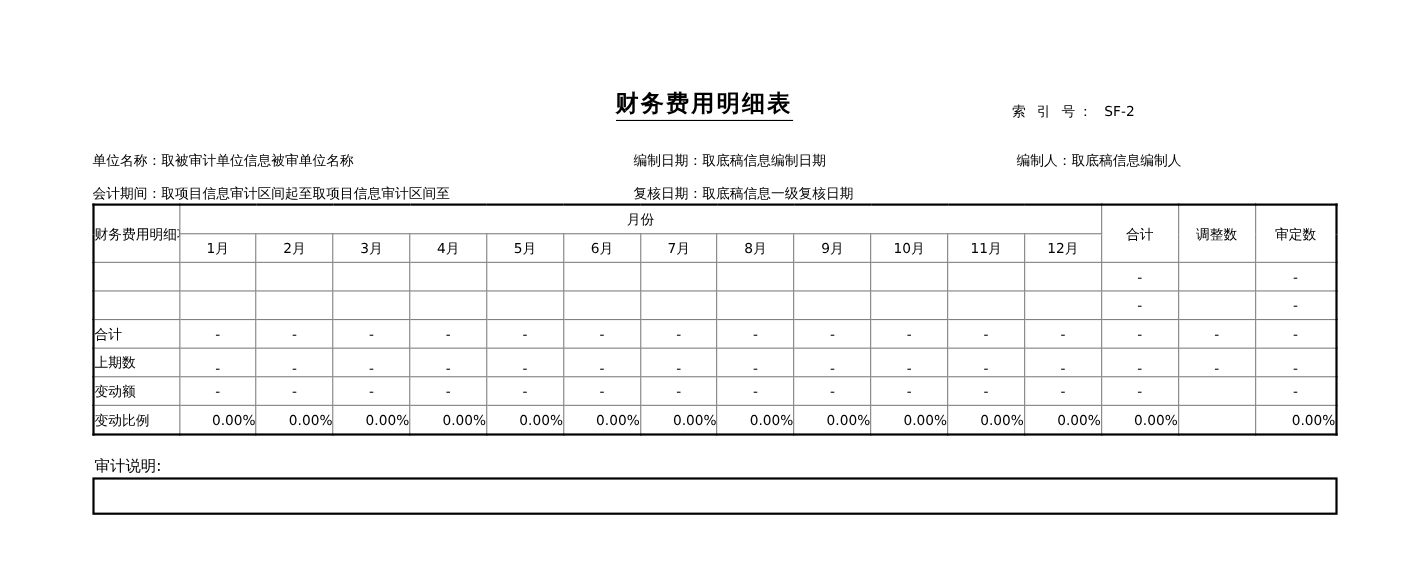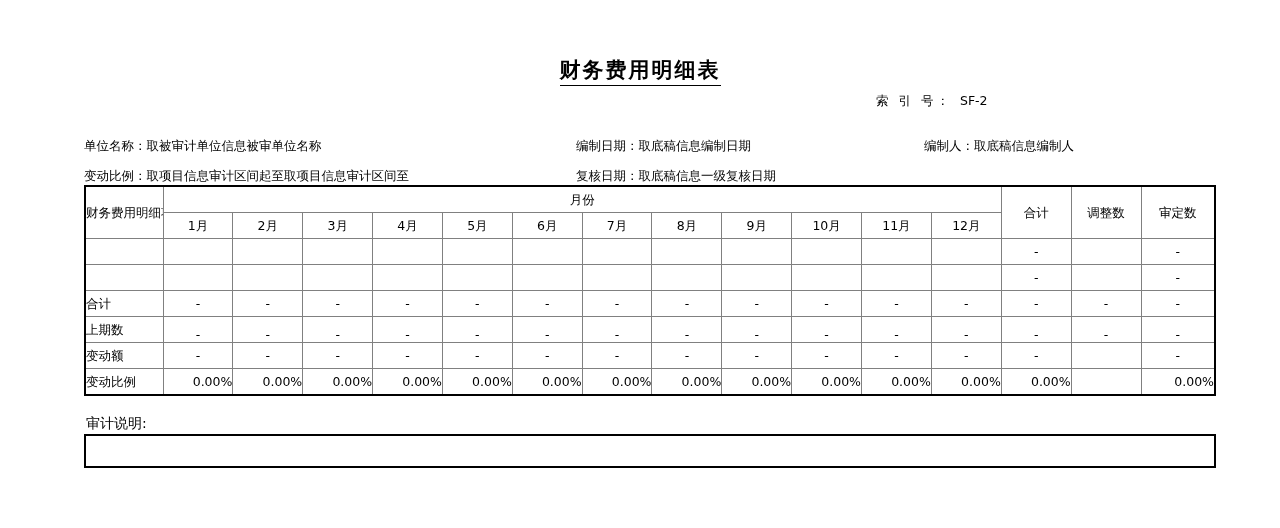--- a/index.html
+++ b/index.html
@@ -31,26 +31,27 @@
     text-align: center;
   }
   .doc-title {
     display: inline-block;
     font-size: 21px;
     font-weight: bold;
     letter-spacing: 2px;
     border-bottom: 1.6px solid #000;
     padding-bottom: 2px;
     line-height: 1.2;
+    margin-top: 24px;
   }
 
   
   .index-row {
     position: absolute;
-    left: 876px;
+    left: 920px;
     top: 93px;
     font-size: 12.5px;
     white-space: nowrap;
   }
   .index-label { letter-spacing: 3px; }
   .index-value { margin-left: 8px; letter-spacing: 0; }
 
   
   .meta {
     position: absolute;
@@ -169,21 +170,21 @@
     <span class="index-label">索 引 号：</span><span class="index-value">SF-2</span>
   </div>
 
   <div class="meta">
     <div class="meta-row">
       <div class="meta-cell meta-c1">单位名称：取被审计单位信息被审单位名称</div>
       <div class="meta-cell meta-c3">编制日期：取底稿信息编制日期</div>
       <div class="meta-cell meta-c2">编制人：取底稿信息编制人</div>
     </div>
     <div class="meta-row">
-      <div class="meta-cell meta-c1">变动比例：取项目信息审计区间起至取项目信息审计区间至</div>
+      <div class="meta-cell meta-c1">会计期间：取项目信息审计区间起至取项目信息审计区间至</div>
       <div class="meta-cell meta-c3">复核日期：取底稿信息一级复核日期</div>
     </div>
   </div>
 
   <div class="tbl-wrap">
     <table class="sheet">
       <colgroup id="sheet-cols">
           <col style="width: 76px;">
           <col style="width: 68px;">
           <col style="width: 68px;">

